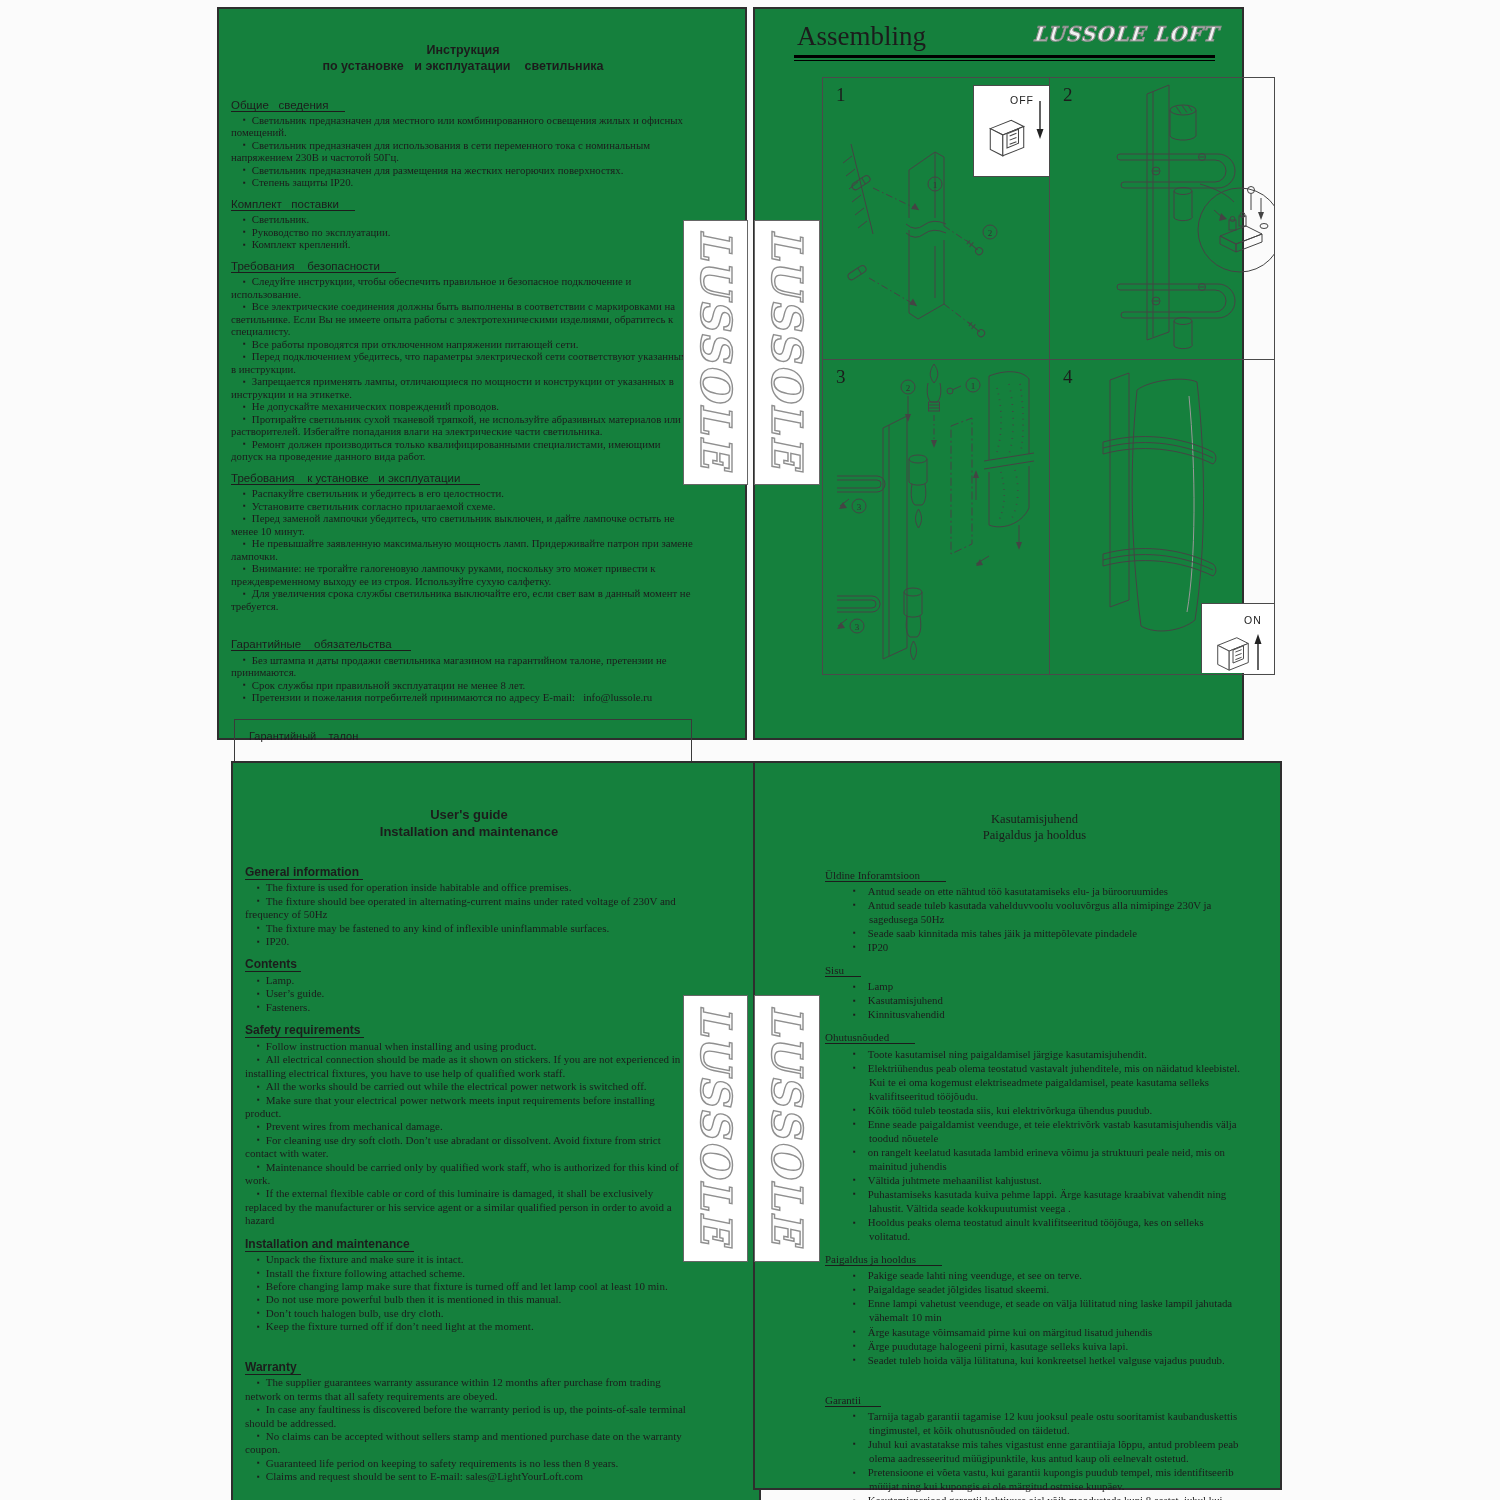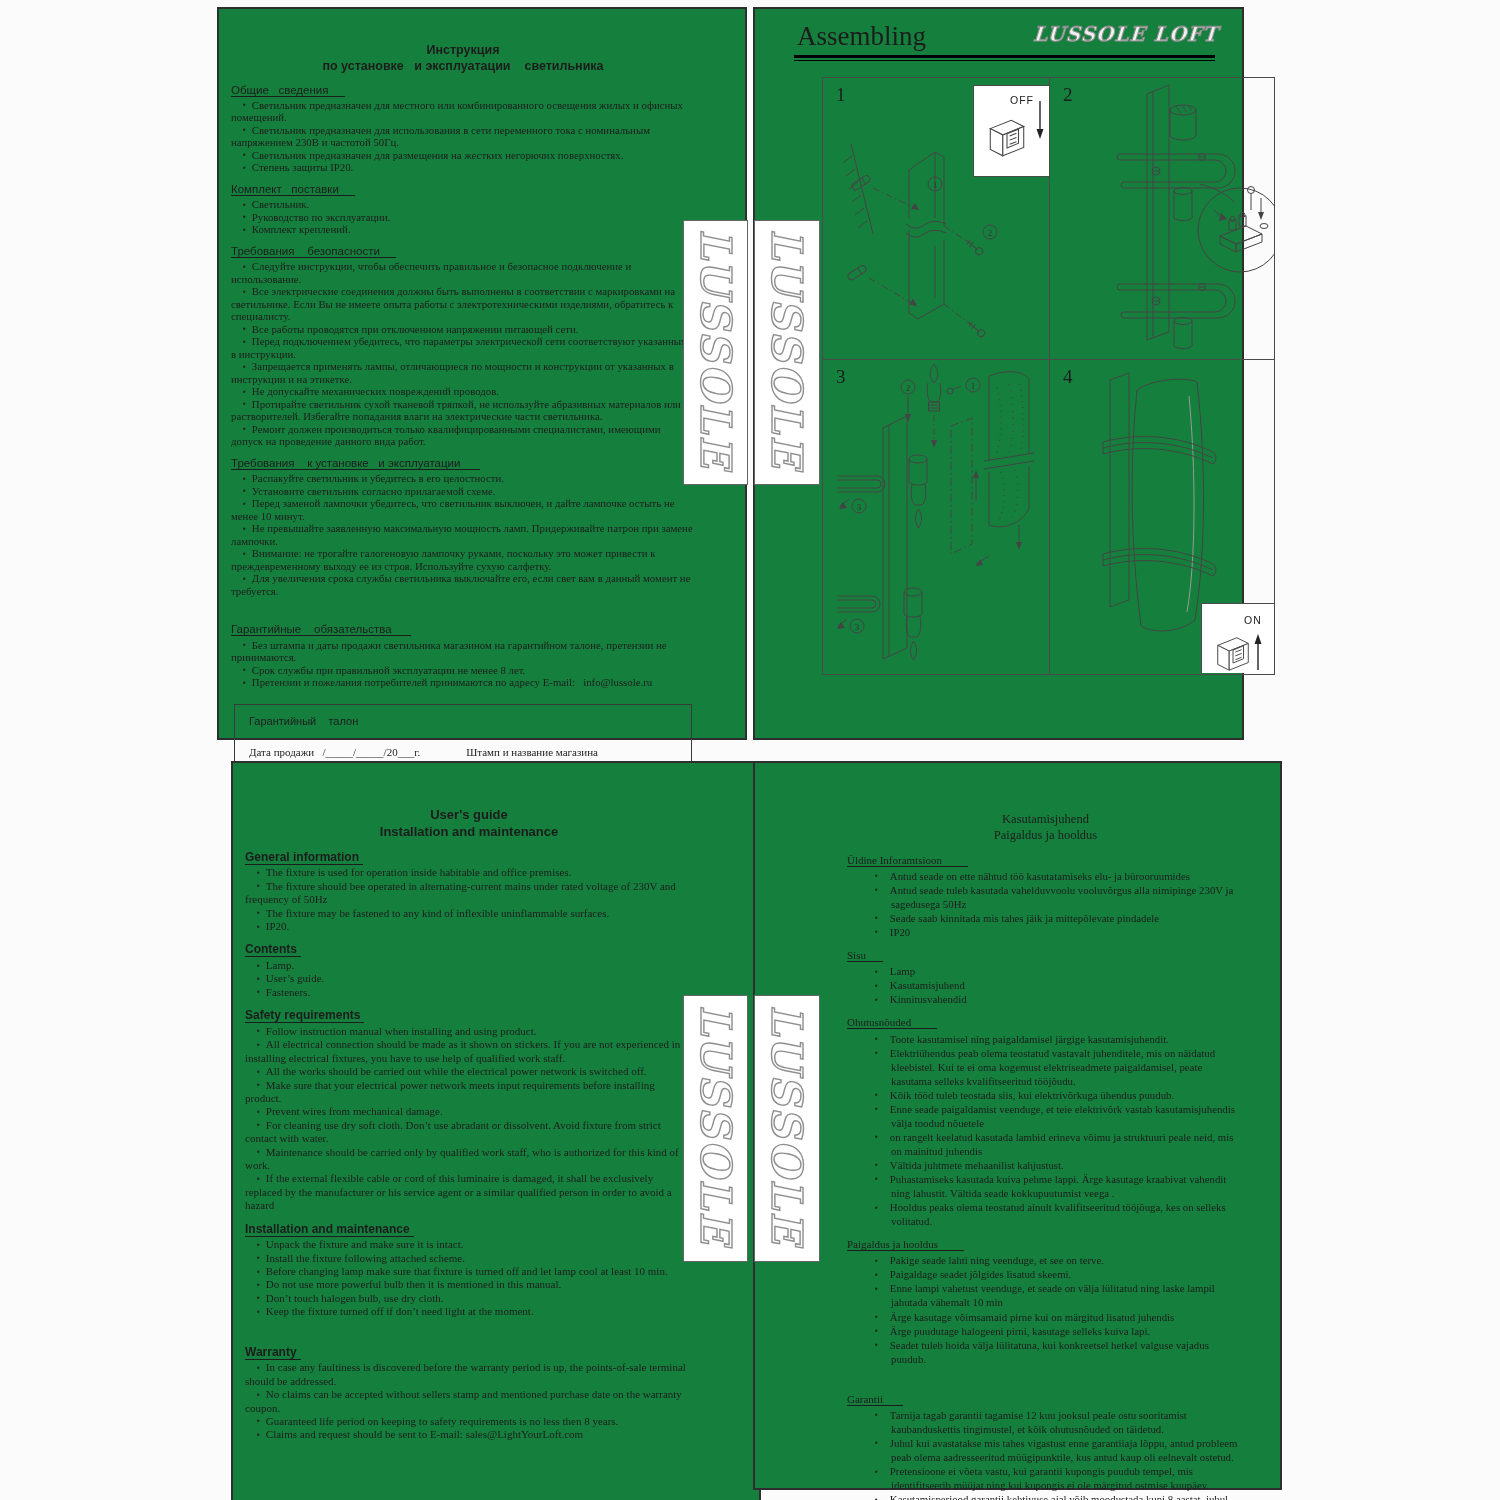--- a/index.html
+++ b/index.html
@@ -2,33 +2,33 @@
 <html><head>
 <meta charset="utf-8">
 <style>
   html,body{margin:0;padding:0;background:#fff;}
   .canvas{position:relative;width:1500px;height:1500px;background:#fbfbfb;overflow:hidden;
           font-family:"Liberation Serif",serif;color:#1c1c1c;}
   .page{position:absolute;background:#15803d;border:2px solid #2e2e2e;box-sizing:border-box;}
   .page-ru{left:217px;top:7px;width:530px;height:733px;}
   .page-asm{left:753px;top:7px;width:491px;height:733px;}
   .page-en{left:231px;top:761px;width:530px;height:902px;}
-  .page-et{left:753px;top:761px;width:529px;height:729px;padding-left:22px;}
+  .page-et{left:753px;top:761px;width:529px;height:729px;}
 
   
   .pg-inner{position:relative;height:100%;box-sizing:border-box;}
   .page-ru .pg-inner{padding:33px 50px 0 12px;}
   .page-en .pg-inner{padding:44px 66px 0 12px;}
   .page-et .pg-inner{padding:48px 36px 0 70px;}
   .doc-title{text-align:center;line-height:1.3;}
   .page-ru .doc-title{font-family:"Liberation Sans",sans-serif;font-size:12.5px;font-weight:600;}
   .page-en .doc-title{font-family:"Liberation Sans",sans-serif;font-size:13px;font-weight:bold;}
   .page-et .doc-title{font-size:12.5px;}
   .doc-title .tl{white-space:pre-wrap;}
-  .blocks{margin-top:9px;font-size:10.8px;line-height:1.16;}
+  .blocks{margin-top:24px;font-size:10.8px;line-height:1.16;}
   .page-en .blocks{font-size:11px;line-height:1.22;}
   .page-et .blocks{font-size:10.8px;line-height:1.3;}
   .block{margin:0;}
   .bt{white-space:pre-wrap;}
   .t-h{margin-top:9px;margin-bottom:2px;}
   .t-hg{margin-top:26px;margin-bottom:2px;}
   .page-ru .t-h .bt,.page-ru .t-hg .bt{font-family:"Liberation Sans",sans-serif;font-size:11.5px;border-bottom:1px solid #1c1c1c;padding-right:10px;}
   .page-en .t-h .bt,.page-en .t-hg .bt{font-family:"Liberation Sans",sans-serif;font-weight:bold;font-size:12px;border-bottom:1.3px solid #1c1c1c;padding-right:4px;}
   .page-et .t-h .bt,.page-et .t-hg .bt{font-size:11px;border-bottom:1px solid #1c1c1c;padding-right:12px;}
   .t-b{text-indent:12px;}
@@ -459,20 +459,21 @@
           <div class="block t-b"><span class="bt">Before changing lamp make sure that fixture is turned off and let lamp cool at least 10 min.</span></div>
 
           <div class="block t-b"><span class="bt">Do not use more powerful bulb then it is mentioned in this manual.</span></div>
 
           <div class="block t-b"><span class="bt">Don’t touch halogen bulb, use dry cloth.</span></div>
 
           <div class="block t-b"><span class="bt">Keep the fixture turned off if don’t need light at the moment.</span></div>
 
           <div class="block t-hg"><span class="bt">Warranty</span></div>
 
+          <div class="block t-b"><span class="bt">The supplier guarantees warranty assurance within 12 months after purchase from trading network on terms that all safety requirements are obeyed.</span></div>
 
           <div class="block t-b"><span class="bt">In case any faultiness is discovered before the warranty period is up, the points-of-sale terminal should be addressed.</span></div>
 
           <div class="block t-b"><span class="bt">No claims can be accepted without sellers stamp and mentioned purchase date on the warranty coupon.</span></div>
 
           <div class="block t-b"><span class="bt">Guaranteed life period on keeping to safety requirements is no less then 8 years.</span></div>
 
           <div class="block t-b"><span class="bt">Claims and request should be sent to E-mail: sales@LightYourLoft.com</span></div>
         </div>
     </div>

